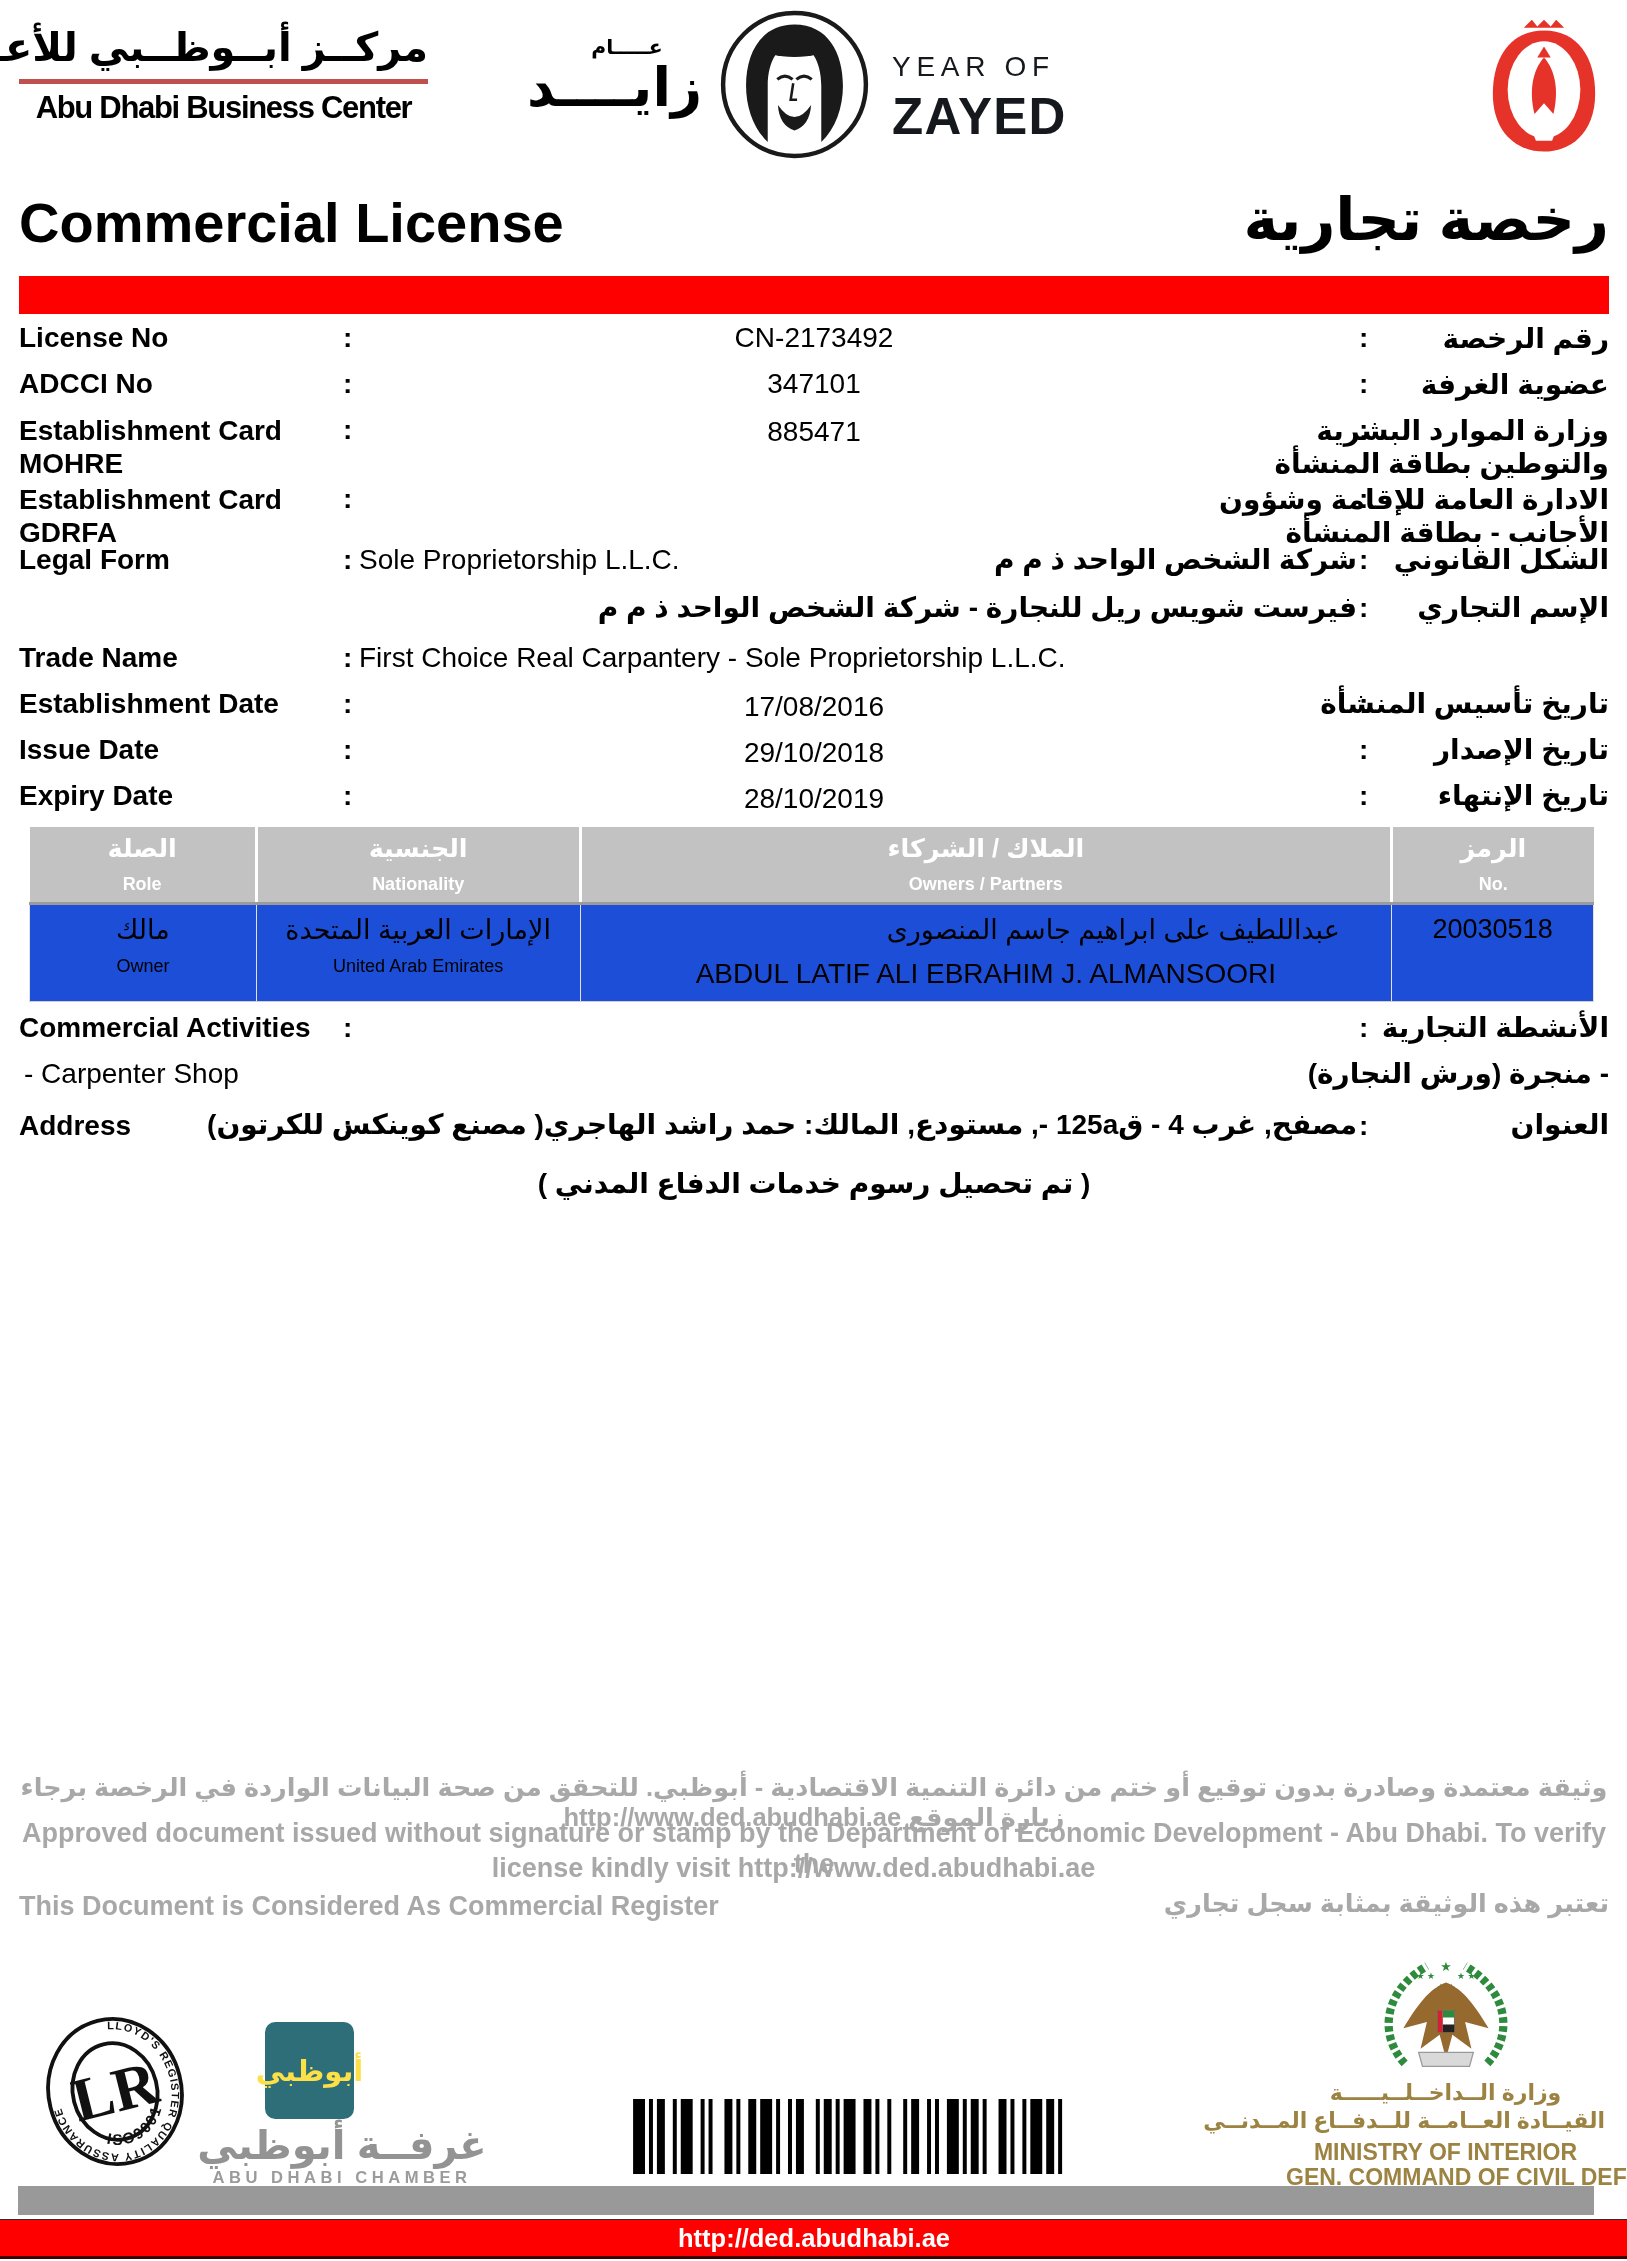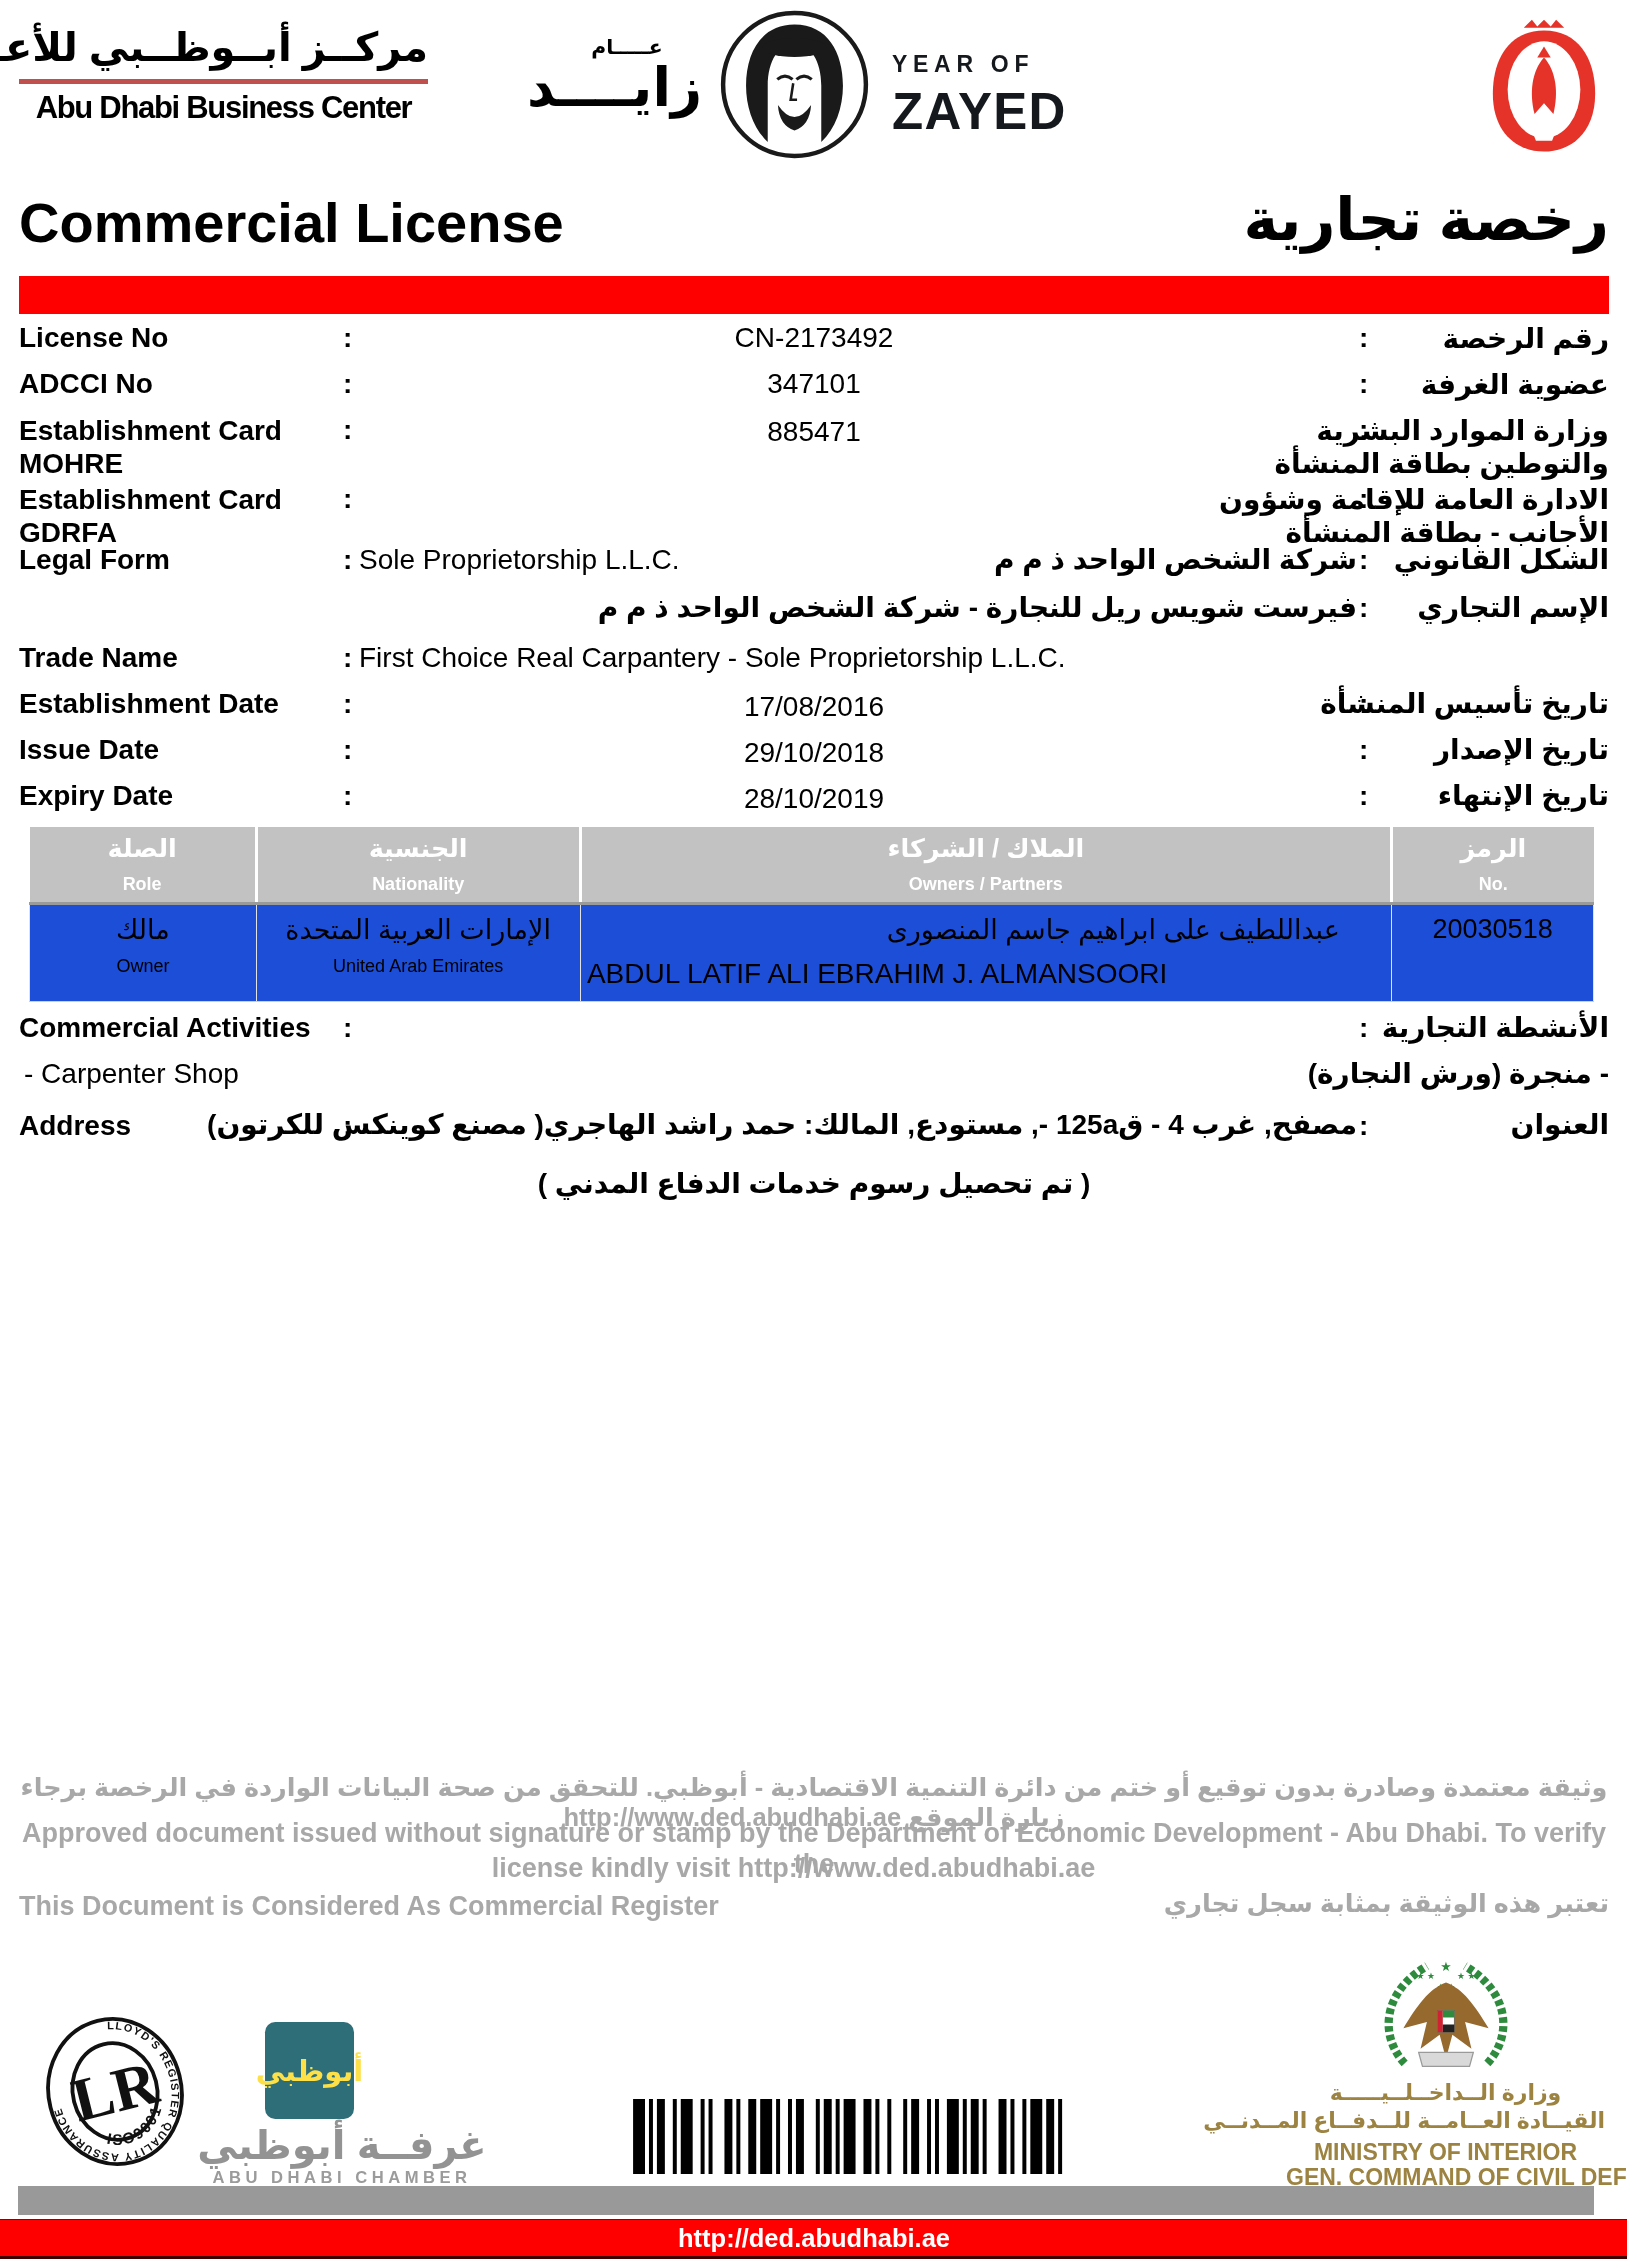--- a/index.html
+++ b/index.html
@@ -11,21 +11,21 @@
   
   #abc-logo{left:19px;top:24px;width:409px;text-align:center;}
   .abc-ar{font-size:40px;font-weight:bold;white-space:nowrap;}
   .abc-line{height:4.5px;background:#c0504d;margin:9px 0 6.4px 0;}
   .abc-en{font-size:31px;font-weight:bold;letter-spacing:-1.3px;white-space:nowrap;}
   #zayed-ar{left:552px;top:35px;width:150px;text-align:center;}
   .zayed-top{font-size:20.4px;font-weight:bold;}
   .zayed-main{font-size:54px;font-weight:bold;line-height:1.05;}
   #zayed-portrait{left:718px;top:7.7px;}
   #yearof{left:892px;top:51px;}
-  .yearof-1{font-size:23px;letter-spacing:5.7px;font-weight:bold;color:#15191e;}
+  .yearof-1{font-size:28px;letter-spacing:5.7px;font-weight:normal;color:#15191e;}
   .yearof-2{font-size:51px;font-weight:bold;letter-spacing:1.3px;color:#15191e;margin-top:3.8px;}
   #ded-text{right:160px;top:45px;text-align:right;}
   .ded-ar{font-size:29px;font-weight:bold;white-space:nowrap;}
   .ded-en{font-size:22px;font-weight:bold;margin-top:10.2px;white-space:nowrap;}
   #ded-emblem{right:22.3px;top:16.6px;}
 
   
   #title-en{left:19px;top:190px;font-size:56px;font-weight:bold;}
   #title-ar{right:19px;top:185px;font-size:59px;font-weight:bold;}
   #red-band{left:19px;top:276px;width:1590px;height:38px;background:#fe0000;}
@@ -43,21 +43,21 @@
   
   #owners-table{position:absolute;left:29px;top:827px;width:1565px;border-collapse:collapse;}
   #owners-table th{background:#c2c2c2;color:#fff;font-size:25.5px;font-weight:bold;
       padding:6.4px 3.8px 7.7px 3.8px;border-right:3.2px solid #fff;border-bottom:3.2px solid #9a9a9a;text-align:center;}
   #owners-table th:last-child{border-right:none;}
   #owners-table td{background:#1d4ed8;font-size:27px;padding:9px 6.4px 11.5px 6.4px;vertical-align:top;
       border-right:1.3px solid #e2e2e2;border-bottom:1.9px solid #cfcfcf;text-align:center;}
   #owners-table td:first-child{border-left:1.3px solid #e2e2e2;}
   .cell-sub{margin-top:10.2px;font-size:18px;}
   .own-ar{text-align:right;padding-right:45px;font-weight:normal;}
-  .own-en{text-align:left;margin-top:11.5px;font-size:28px;}
+  .own-en{text-align:center;margin-top:11.5px;font-size:28px;}
 
   
   .foot{color:#a8a8a8;font-weight:bold;}
   #foot-ar{left:0;top:1772px;width:1628px;text-align:center;font-size:25.5px;}
   #foot-en1{left:0;top:1818px;width:1628px;text-align:center;font-size:27px;}
   #foot-en2{left:0;top:1853px;width:1587px;text-align:center;font-size:27px;}
   #reg-en{left:19px;top:1891px;font-size:27px;}
   #reg-ar{right:19px;top:1888px;font-size:25.5px;text-align:right;}
 
   

